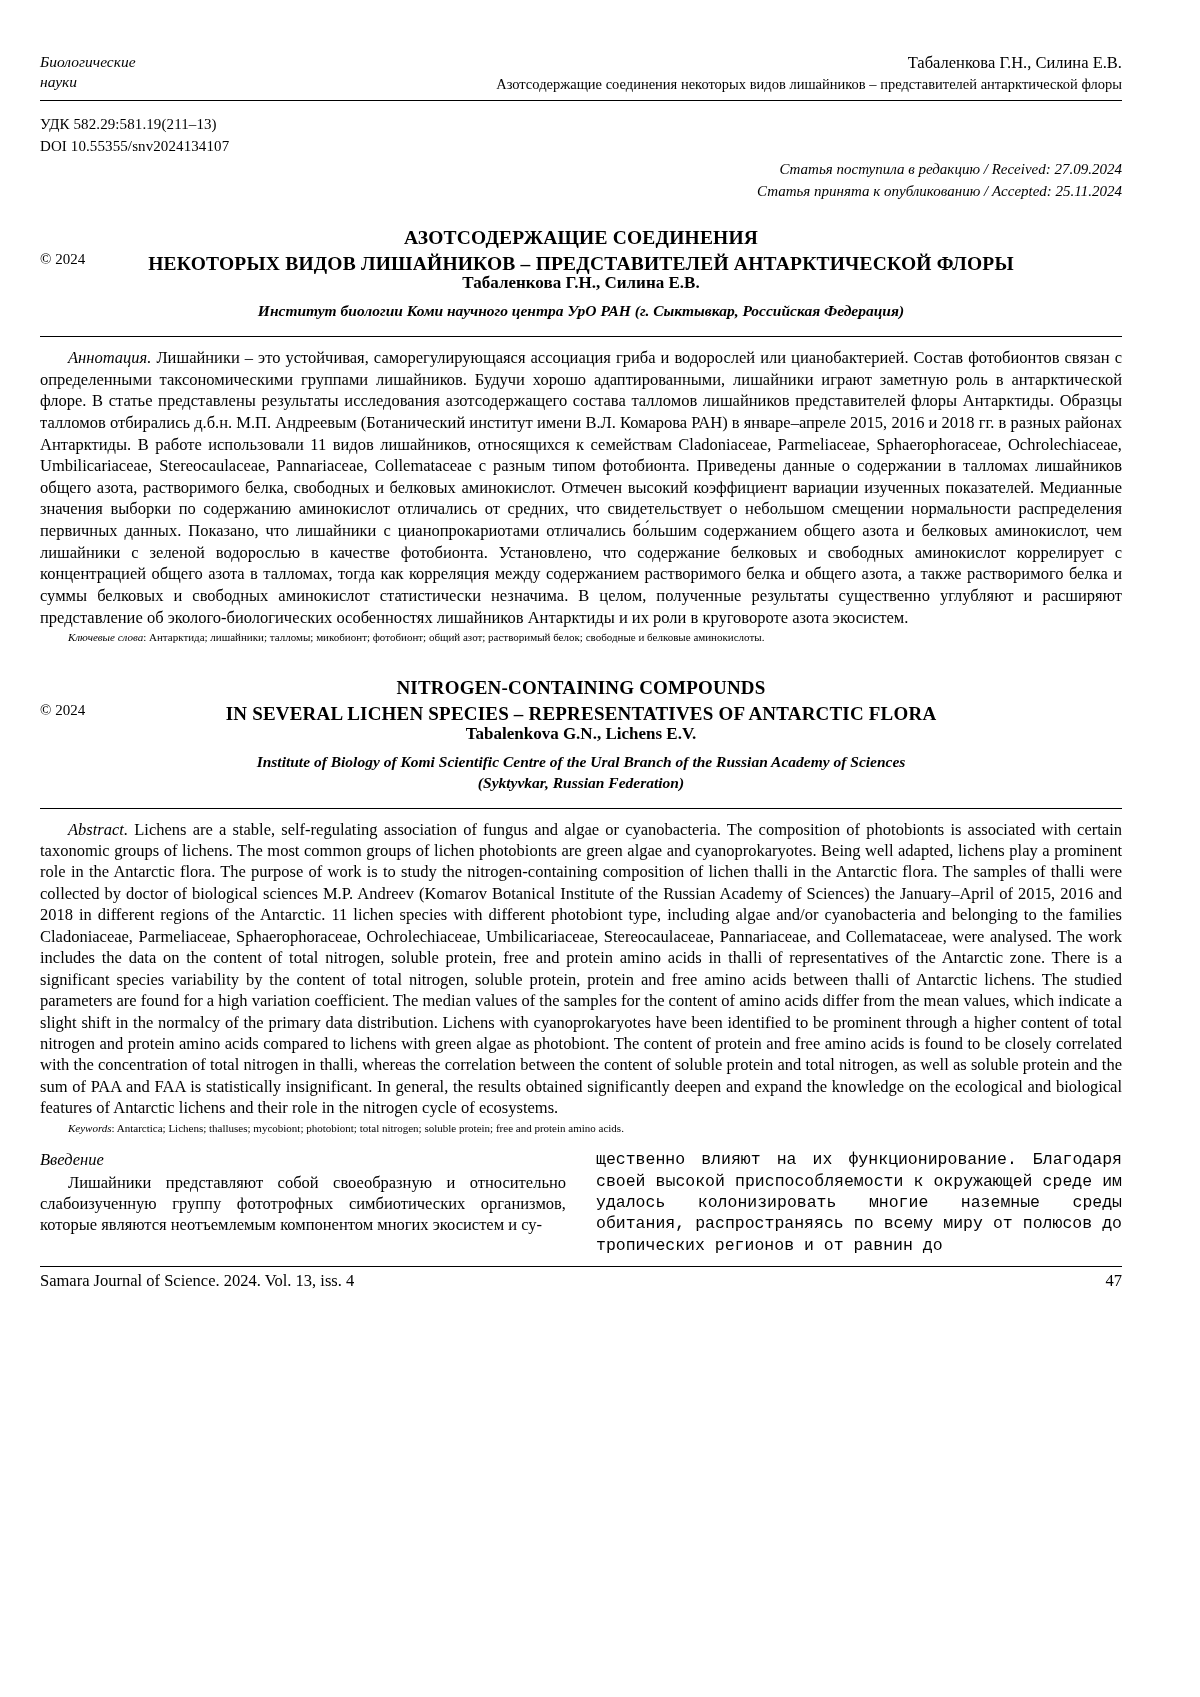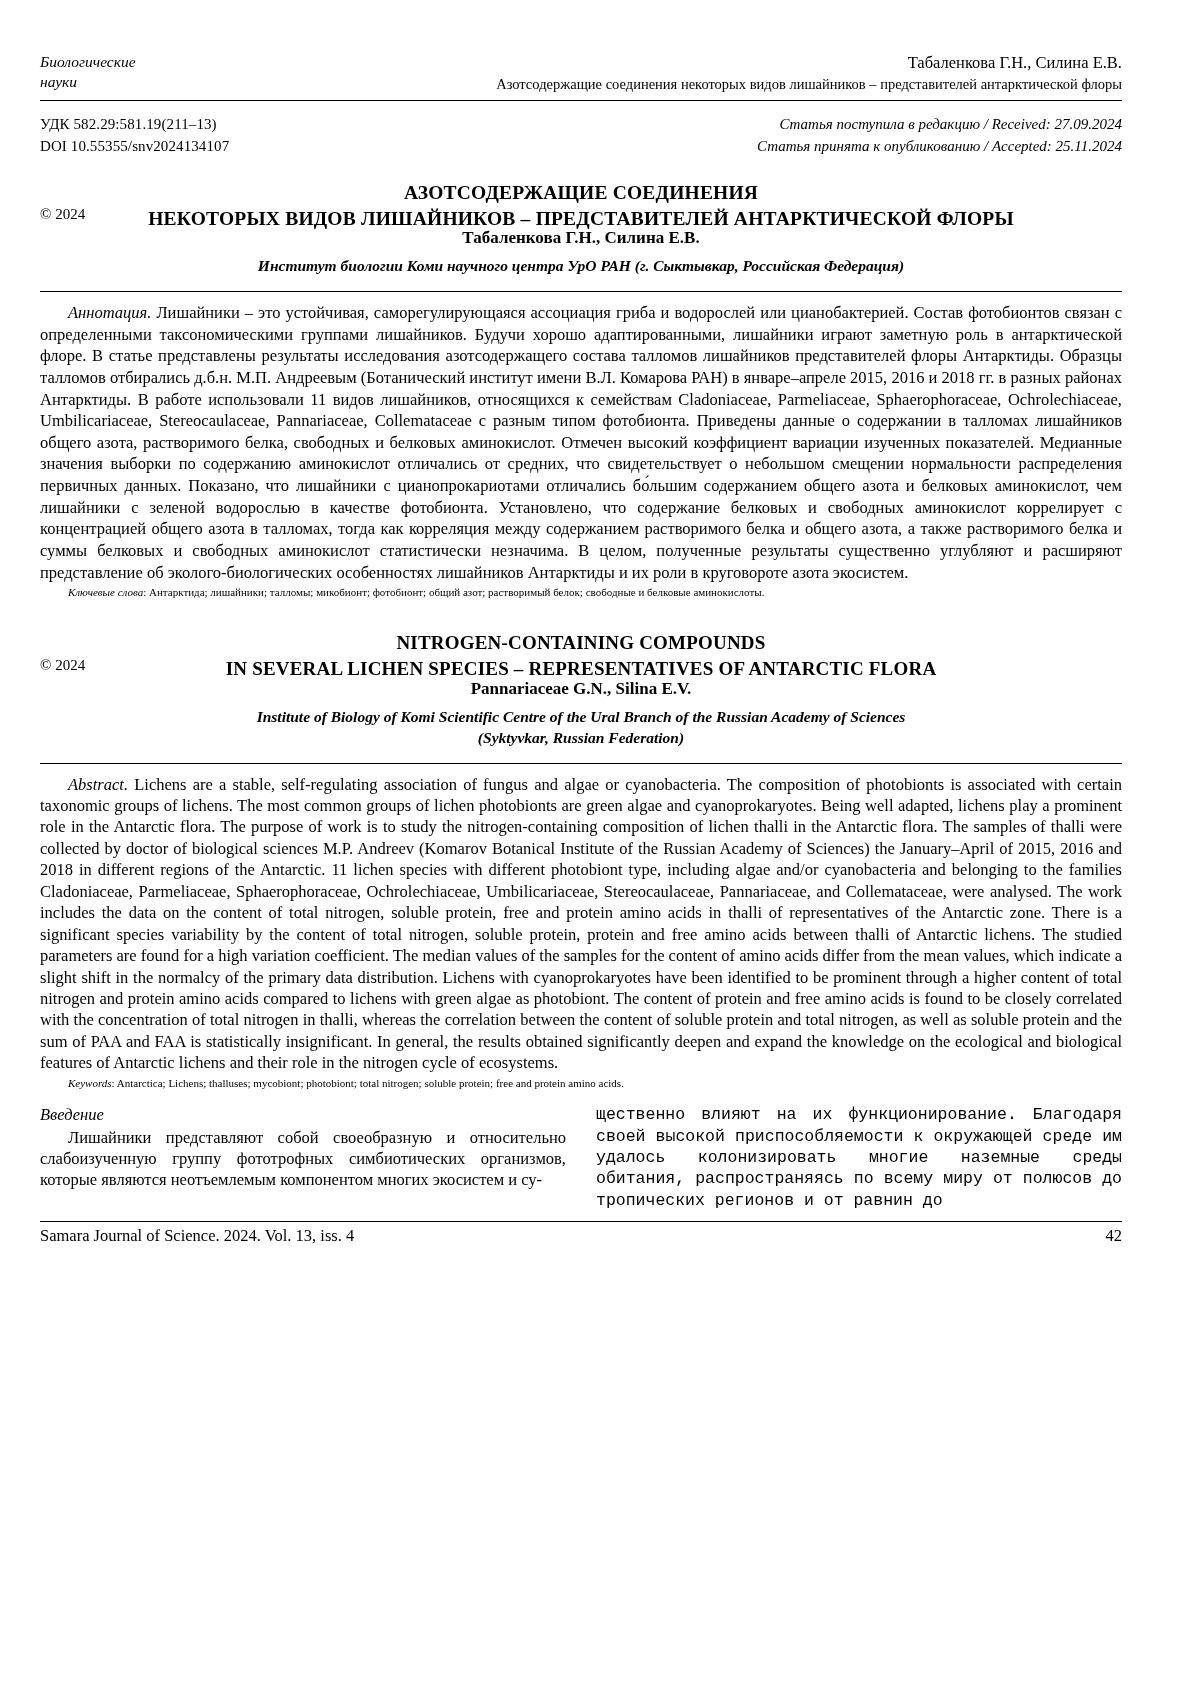--- a/index.html
+++ b/index.html
@@ -49,20 +49,21 @@
     border-top: 1.1px solid #000;
     margin: 6px 0 0 0;
   }
   
   .meta {
     display: flex;
     justify-content: space-between;
     margin-top: 12px;
     font-size: 15px;
     line-height: 1.5;
+    flex-direction: column;
   }
   .meta-left div { letter-spacing: .1px; }
   .meta-right {
     text-align: right;
     font-style: italic;
   }
   
   .title-ru {
     text-align: center;
     font-weight: bold;
@@ -219,21 +220,21 @@
   </div>
 
   <div class="title-en">
     <div>NITROGEN-CONTAINING COMPOUNDS</div>
     <div>IN SEVERAL LICHEN SPECIES – REPRESENTATIVES OF ANTARCTIC FLORA</div>
   </div>
   <div class="copy-block">
     <div class="copy">© 2024</div>
   </div>
 
-  <div class="authors-line">Pannariaceae G.N., Silina E.V.</div>
+  <div class="authors-line">Tabalenkova G.N., Lichens E.V.</div>
   <div class="affil-line">
     <div>Institute of Biology of Komi Scientific Centre of the Ural Branch of the Russian Academy of Sciences</div>
     <div>(Syktyvkar, Russian Federation)</div>
   </div>
 
   <hr class="hr-thin">
 
   <div class="abstract-en">
     <span class="lead">Abstract.</span><span> Lichens are a stable, self-regulating association of fungus and algae or cyanobacteria. The composition of photobionts is associated with certain taxonomic groups of lichens. The most common groups of lichen photobionts are green algae and cyanoprokaryotes. Being well adapted, lichens play a prominent role in the Antarctic flora. The purpose of work is to study the nitrogen-containing composition of lichen thalli in the Antarctic flora. The samples of thalli were collected by doctor of biological sciences M.P. Andreev (Komarov Botanical Institute of the Russian Academy of Sciences) the January–April of 2015, 2016 and 2018 in different regions of the Antarctic. 11 lichen species with different photobiont type, including algae and/or cyanobacteria and belonging to the families Cladoniaceae, Parmeliaceae, Sphaerophoraceae, Ochrolechiaceae, Umbilicariaceae, Stereocaulaceae, Pannariaceae, and Collemataceae, were analysed. The work includes the data on the content of total nitrogen, soluble protein, free and protein amino acids in thalli of representatives of the Antarctic zone. There is a significant species variability by the content of total nitrogen, soluble protein, protein and free amino acids between thalli of Antarctic lichens. The studied parameters are found for a high variation coefficient. The median values of the samples for the content of amino acids differ from the mean values, which indicate a slight shift in the normalcy of the primary data distribution. Lichens with cyanoprokaryotes have been identified to be prominent through a higher content of total nitrogen and protein amino acids compared to lichens with green algae as photobiont. The content of protein and free amino acids is found to be closely correlated with the concentration of total nitrogen in thalli, whereas the correlation between the content of soluble protein and total nitrogen, as well as soluble protein and the sum of PAA and FAA is statistically insignificant. In general, the results obtained significantly deepen and expand the knowledge on the ecological and biological features of Antarctic lichens and their role in the nitrogen cycle of ecosystems.</span>
   </div>
@@ -247,16 +248,16 @@
       <p>Лишайники представляют собой своеобразную и относительно слабоизученную группу фототрофных симбиотических организмов, которые являются неотъемлемым компонентом многих экосистем и су-</p>
     </div>
     <div class="col">
       <p class="noindent">щественно влияют на их функционирование. Благодаря своей высокой приспособляемости к окружающей среде им удалось колонизировать многие наземные среды обитания, распространяясь по всему миру от полюсов до тропических регионов и от равнин до</p>
     </div>
   </div>
 
   <hr class="footer-rule">
   <div class="footer">
     <div>Samara Journal of Science. 2024. Vol. 13, iss. 4</div>
-    <div class="pagenum">42</div>
+    <div class="pagenum">47</div>
   </div>
 
 </div>
 
 </body></html>

